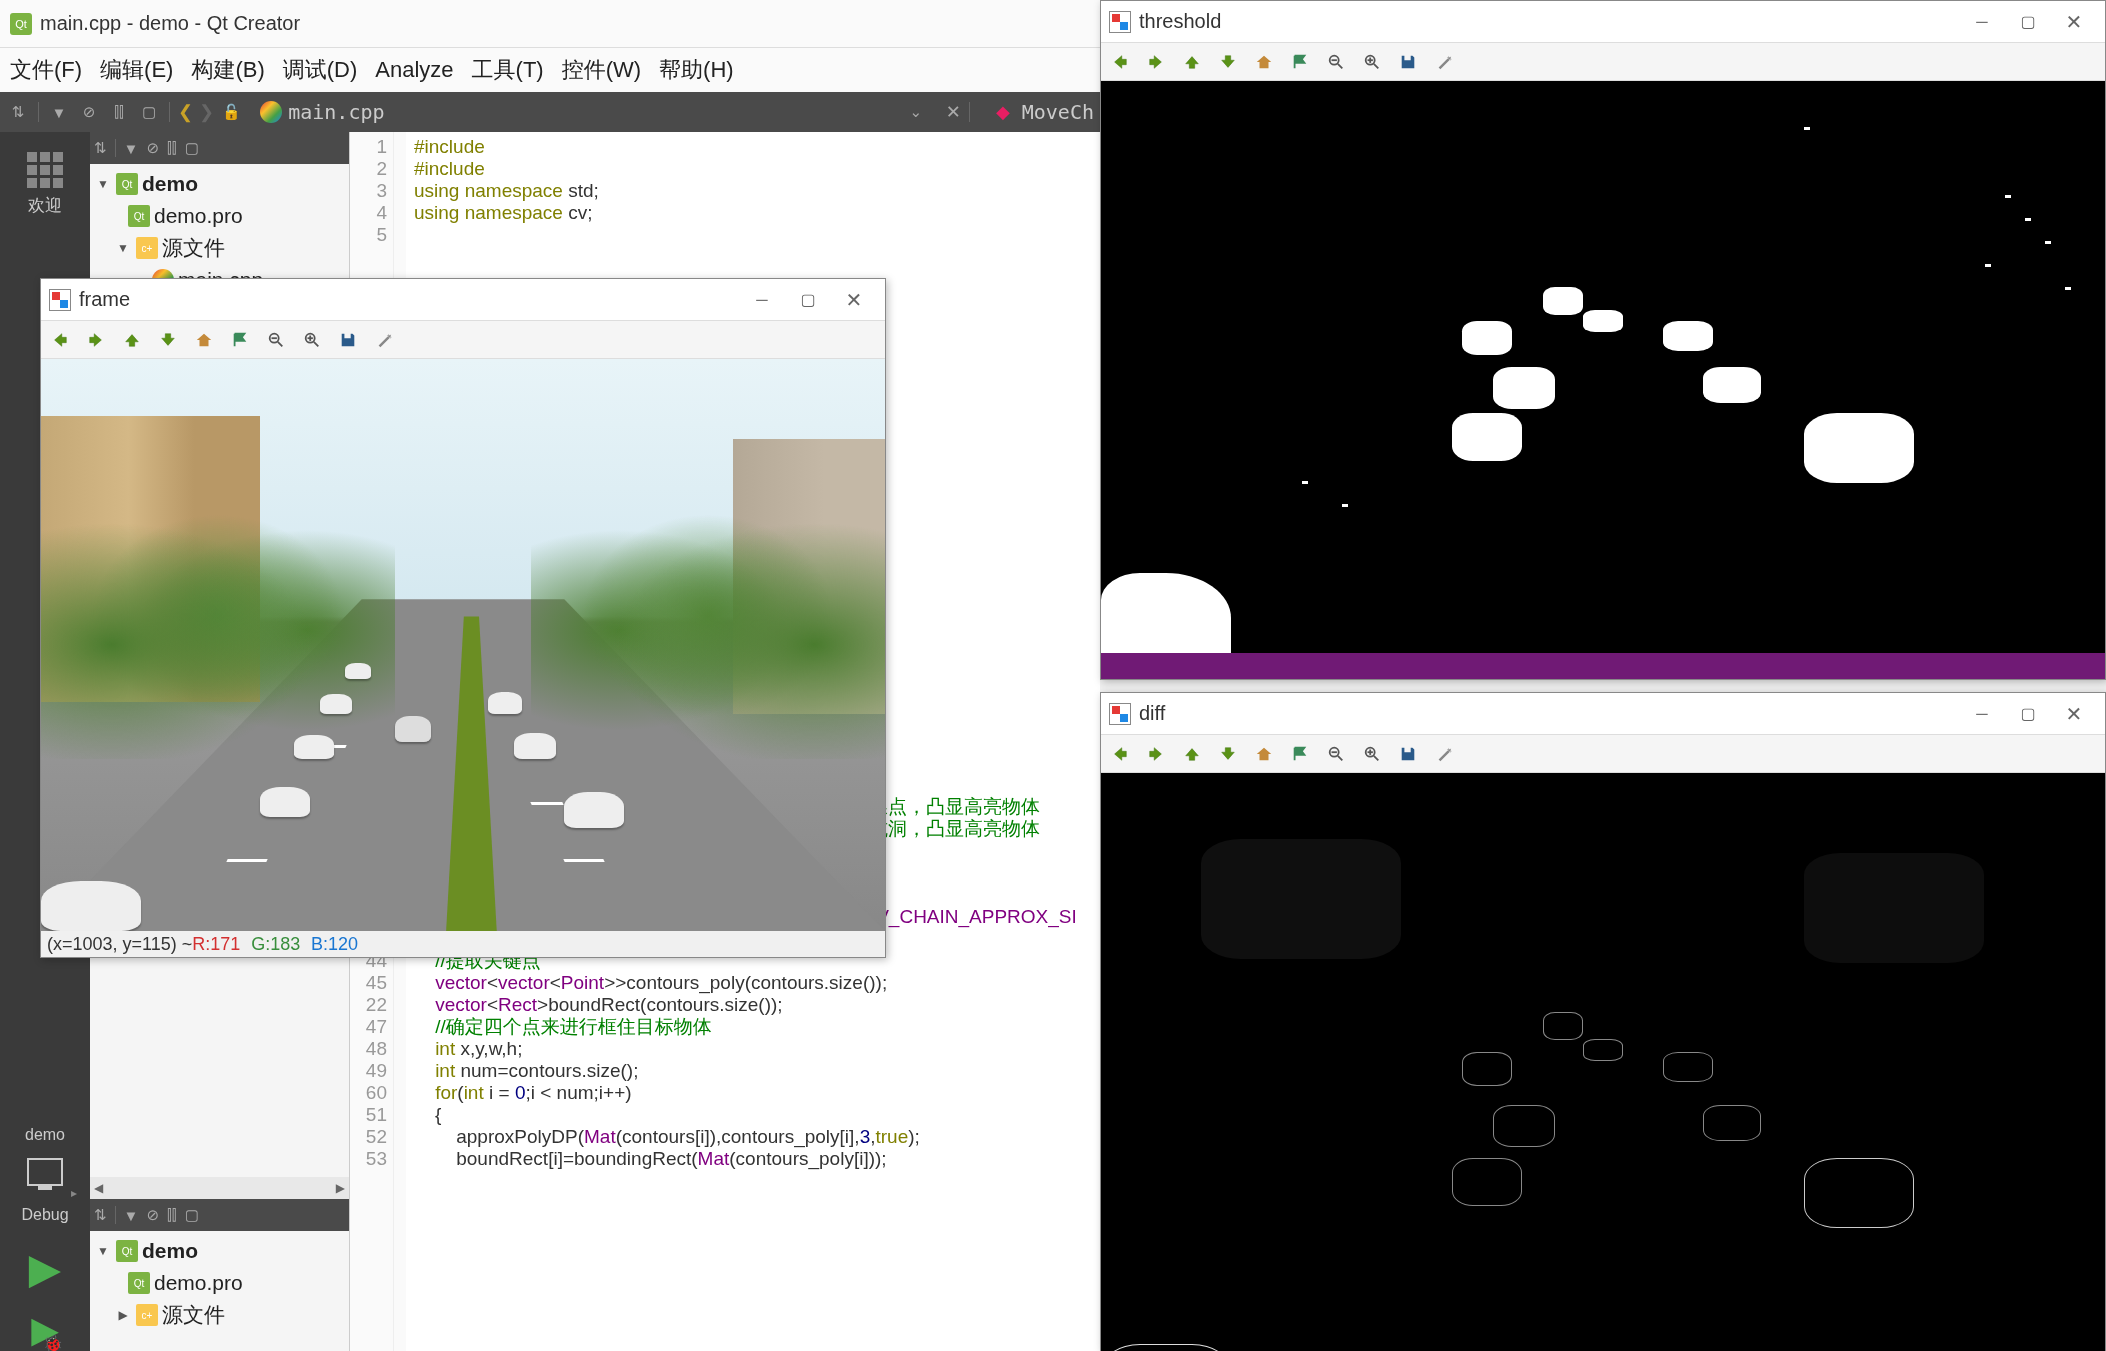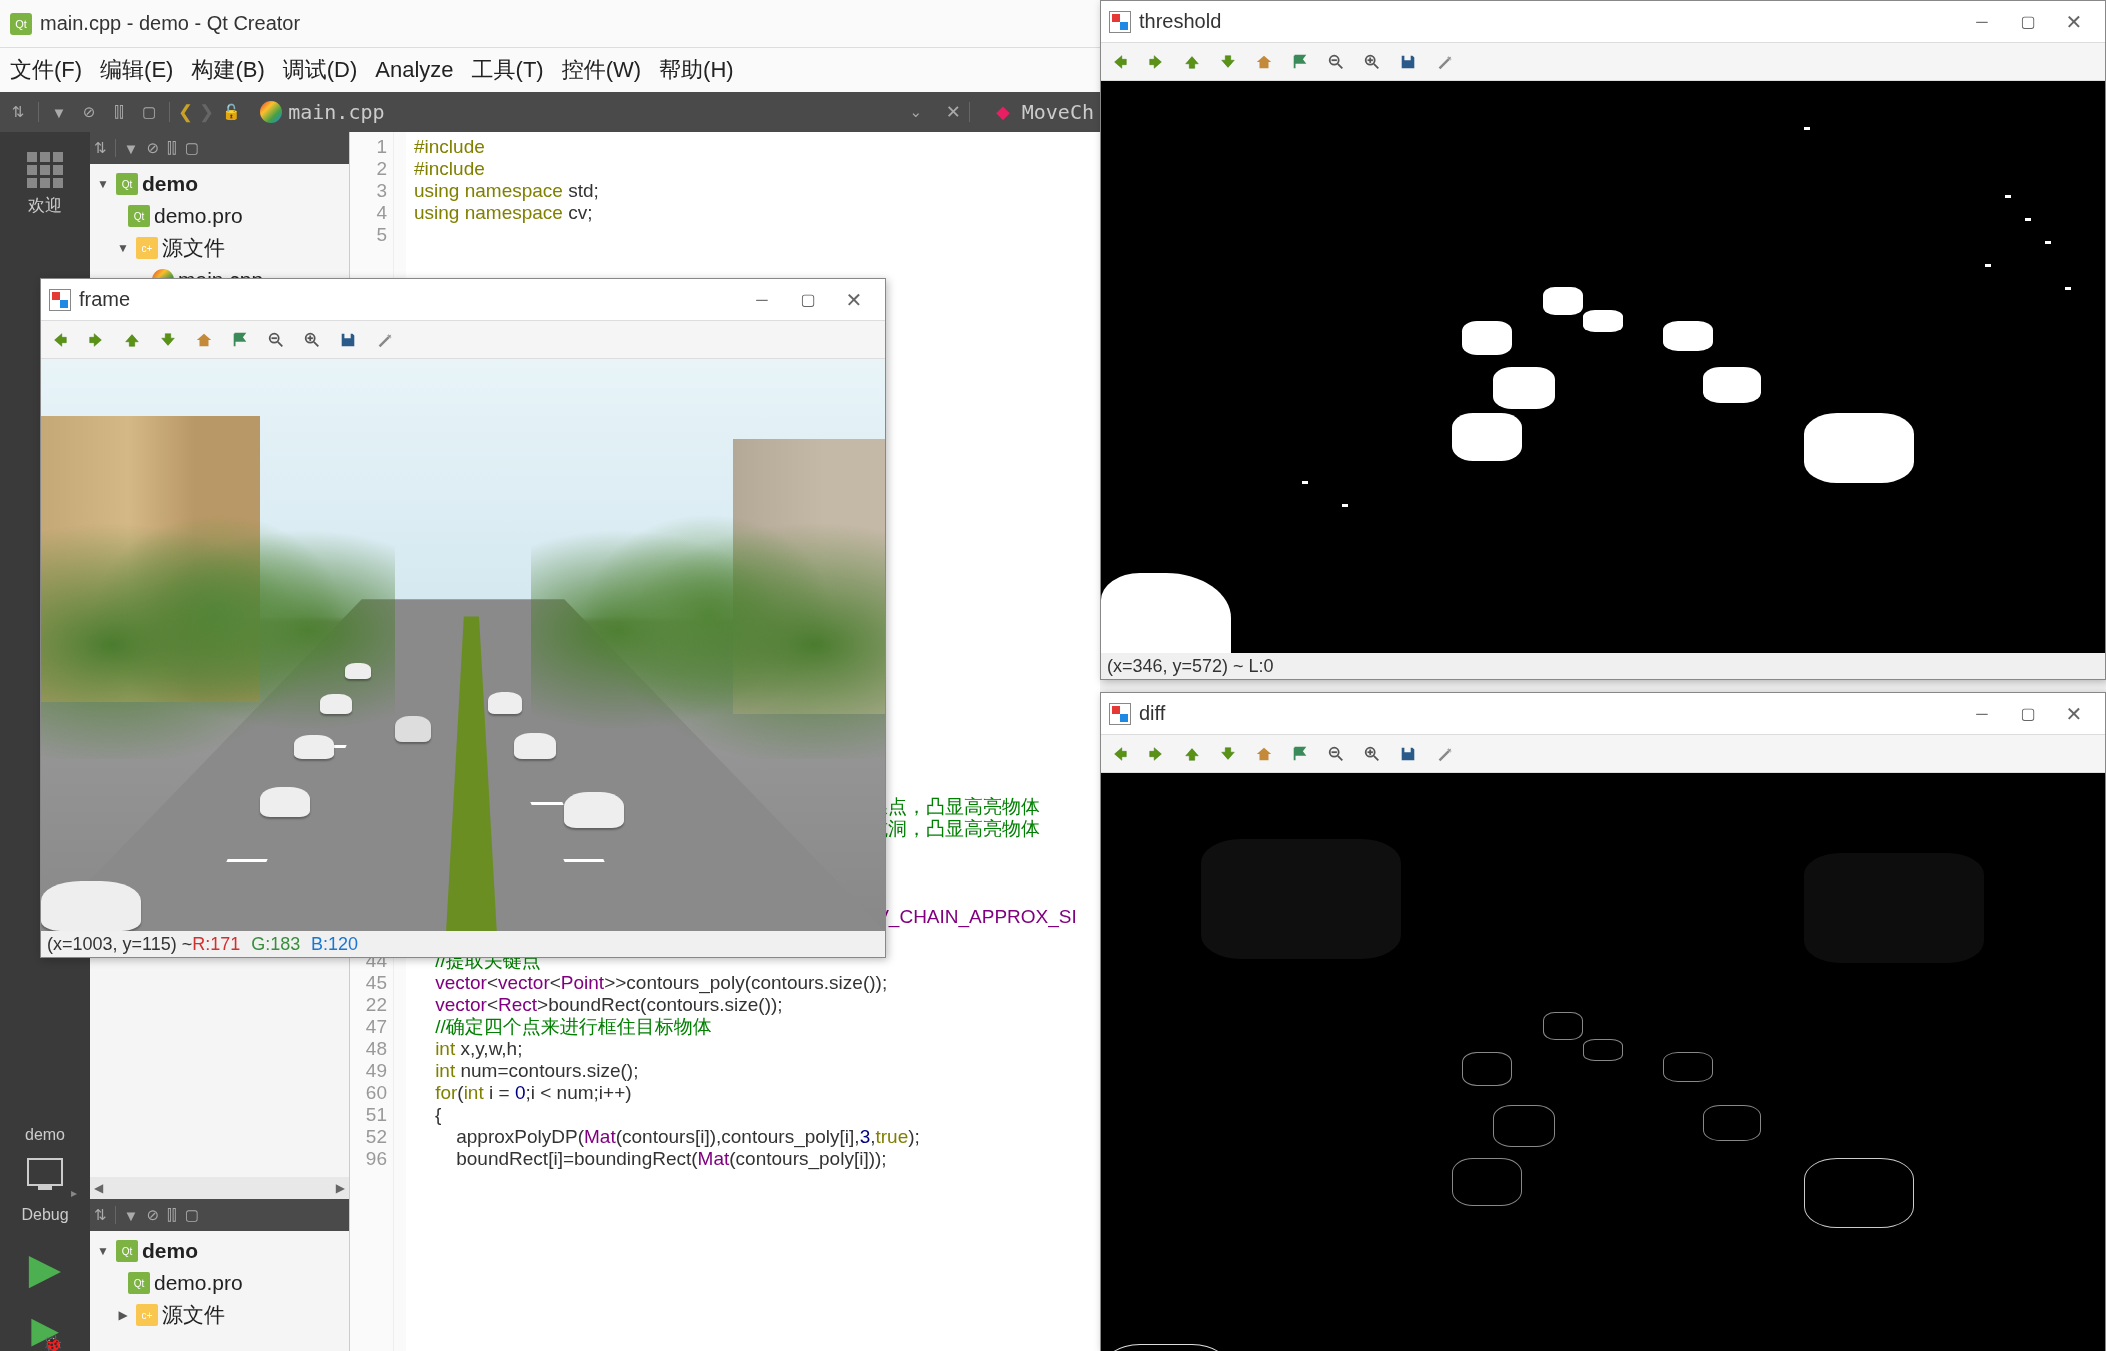--- a/index.html
+++ b/index.html
@@ -286,21 +286,21 @@
           <div>43</div>
           <div>44</div>
           <div>45</div>
           <div>22</div>
           <div>47</div>
           <div>48</div>
           <div>49</div>
           <div>60</div>
           <div>51</div>
           <div>52</div>
-          <div>96</div>
+          <div>53</div>
         </div>
       <div class="qt-marks"></div>
       <div class="qt-code" id="codearea"><div><span class="kw">#include </span><span class="str"><iostream></iostream></span></div><div><span class="kw">#include </span><span class="str"><opencv2 opencv.hpp=""></opencv2></span></div><div><span class="kw">using </span><span class="kw">namespace</span> std;</div><div><span class="kw">using </span><span class="kw">namespace</span> cv;</div><div>&nbsp;</div><div>&nbsp;</div><div>&nbsp;</div><div>&nbsp;</div><div>&nbsp;</div><div>&nbsp;</div><div>&nbsp;</div><div>&nbsp;</div><div>&nbsp;</div><div>&nbsp;</div><div>&nbsp;</div><div>&nbsp;</div><div>&nbsp;</div><div>&nbsp;</div><div>&nbsp;</div><div>&nbsp;</div><div>&nbsp;</div><div>&nbsp;</div><div>&nbsp;</div><div>&nbsp;</div><div>&nbsp;</div><div>&nbsp;</div><div>&nbsp;</div><div>&nbsp;</div><div>&nbsp;</div><div>    &nbsp;</div><div>    <span class="cmt">//开运算:先腐蚀后膨胀，去掉高亮物体背景中白色的噪点，凸显高亮物体</span></div><div>    <span class="cmt">//闭运算:先膨胀后腐蚀，去掉高亮物体内部的黑色小坑洞，凸显高亮物体</span></div><div>    &nbsp;</div><div>    <span class="cmt">//动态物体的位置进行标记</span></div><div>    <span class="type">vector</span>&lt;<span class="type">vector</span>&lt;<span class="type">Point</span>&gt;&gt;contours;</div><div>    findContours(diff,contours,<span class="enum">CV_RETR_EXTERNAL</span>,<span class="enum">CV_CHAIN_APPROX_SI</span></div><div>    &nbsp;</div><div>    <span class="cmt">//提取关键点</span></div><div>    <span class="type">vector</span>&lt;<span class="type">vector</span>&lt;<span class="type">Point</span>&gt;&gt;contours_poly(contours.size());</div><div>    <span class="type">vector</span>&lt;<span class="type">Rect</span>&gt;boundRect(contours.size());</div><div>    <span class="cmt">//确定四个点来进行框住目标物体</span></div><div>    <span class="kw">int</span> x,y,w,h;</div><div>    <span class="kw">int</span> num=contours.size();</div><div>    <span class="kw">for</span>(<span class="kw">int</span> i = <span class="num">0</span>;i &lt; num;i++)</div><div>    {</div><div>        approxPolyDP(<span class="type">Mat</span>(contours[i]),contours_poly[i],<span class="num">3</span>,<span class="bool">true</span>);</div><div>        boundRect[i]=boundingRect(<span class="type">Mat</span>(contours_poly[i]));</div></div>
     </div>
   </div>
 </div>
 
 <div class="cv-window" style="left:1100px; top:0; width:1006px; height:680px">
   <div class="cv-title">
     <div class="app-icon"></div>
@@ -379,23 +379,20 @@
       <div class="thresh-blob" style="left:0%;top:86%;width:130px;height:90px;border-radius:30% 50% 0 0"></div>
       <div class="thresh-noise" style="left:90%;top:20%"></div>
       <div class="thresh-noise" style="left:92%;top:24%"></div>
       <div class="thresh-noise" style="left:94%;top:28%"></div>
       <div class="thresh-noise" style="left:88%;top:32%"></div>
       <div class="thresh-noise" style="left:96%;top:36%"></div>
       <div class="thresh-noise" style="left:70%;top:8%"></div>
       <div class="thresh-noise" style="left:20%;top:70%"></div>
       <div class="thresh-noise" style="left:24%;top:74%"></div>
     </div>
-  </div>
-  <div class="cv-status">
-    <span class="coord">(x=346, y=572) ~ L:0</span>
   </div>
 </div>
 
 <div class="cv-window" style="left:1100px; top:692px; width:1006px; height:659px">
   <div class="cv-title">
     <div class="app-icon"></div>
     <span>diff</span>
     <div class="wbtn">─</div>
     <div class="wbtn">▢</div>
     <div class="wbtn close">✕</div>

